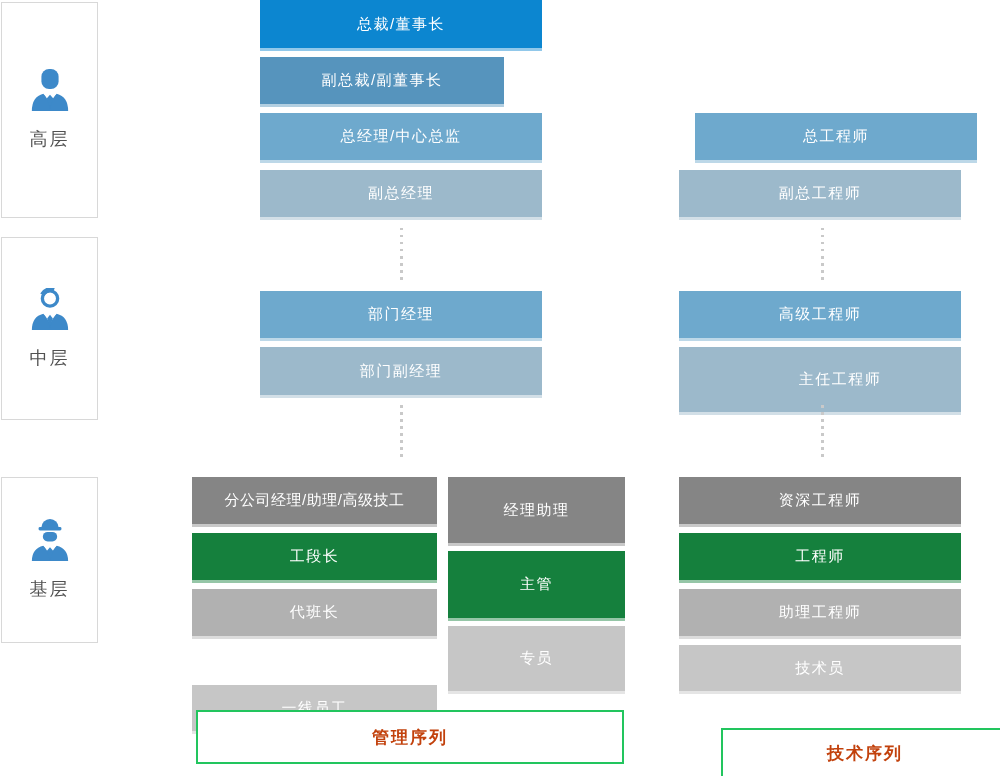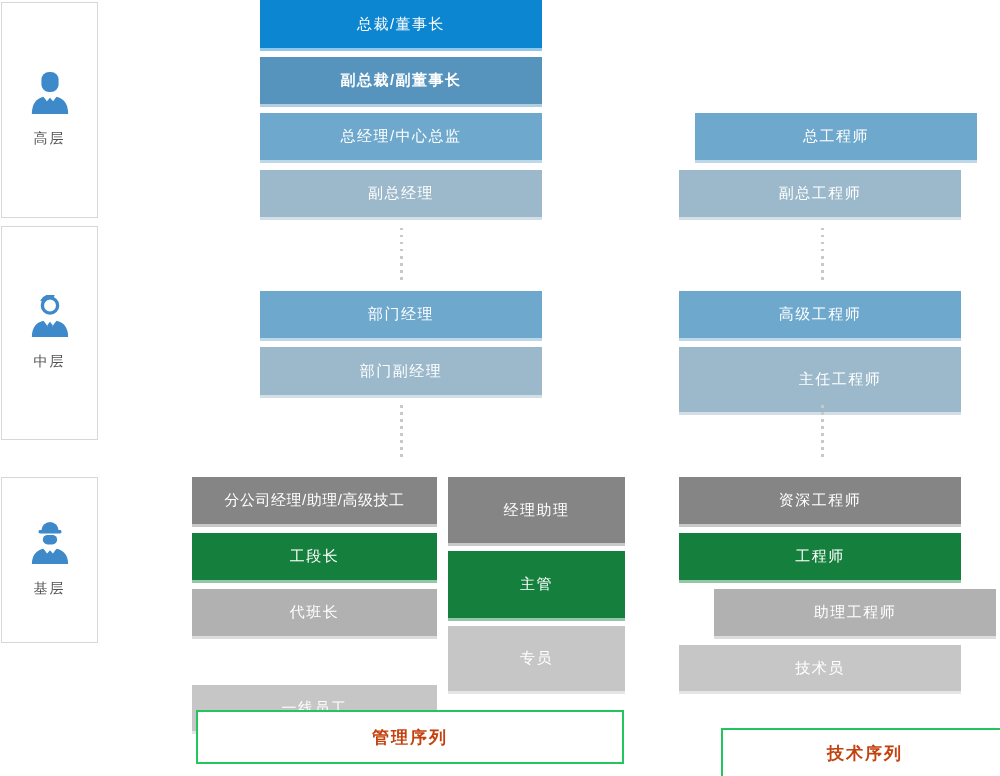--- a/index.html
+++ b/index.html
@@ -21,21 +21,21 @@
   .g1{background:#858585;}
   .g2{background:#15803d;}
   .g3{background:#b1b1b1;}
   .g4{background:#c6c6c6;}
   .level-box{
     position:absolute;left:1px;width:97px;background:#ffffff;
     border:1px solid #d8d8d8;box-sizing:border-box;
     display:flex;flex-direction:column;align-items:center;justify-content:center;
   }
   .level-box .lvl-label{
-    margin-top:16px;font-size:14px;color:#515151;letter-spacing:2px;
+    margin-top:16px;font-size:18px;color:#515151;letter-spacing:2px;
   }
   .dots{
     position:absolute;width:3px;
     background-image:repeating-linear-gradient(to bottom,#c9c9c9 0 2.5px,transparent 2.5px 7px);
   }
   .footer{
     position:absolute;background:#ffffff;border:2px solid #22c55e;box-sizing:border-box;
     display:flex;align-items:center;justify-content:center;
     font-size:17px;font-weight:bold;color:#c2410c;letter-spacing:2px;
   }
@@ -48,21 +48,21 @@
   <div class="level-box" style="top:2px;height:216px;">
     <svg width="46" height="42" viewBox="0 0 48 44">
       <rect x="15" y="0" width="18" height="21" rx="8" fill="#3d89c9"></rect>
       <path d="M5 44 Q5 29 17 26 L24 33 L31 26 Q43 29 43 44 Z" fill="#3d89c9"></path>
       <path d="M17 25 L31 25 L24 36 Z" fill="#ffffff"></path>
       <path d="M24 27 l3.5 4 -3.5 10 -3.5 -10 z" fill="#3d89c9"></path>
     </svg>
     <div class="lvl-label">高层</div>
   </div>
 
-  <div class="level-box" style="top:226px;height:214px;">
+  <div class="level-box" style="top:237px;height:183px;">
     <svg width="46" height="42" viewBox="0 0 48 44">
       <circle cx="24" cy="11" r="8" fill="none" stroke="#3d89c9" stroke-width="3.5"></circle>
       <path d="M16 7 A9.5 9.5 0 0 1 28 2.5" stroke="#3d89c9" stroke-width="5" fill="none"></path>
       <path d="M5 44 Q5 30 17 27 L24 34 L31 27 Q43 30 43 44 Z" fill="#3d89c9"></path>
       <path d="M17 26 L31 26 L24 37 Z" fill="#ffffff"></path>
       <path d="M24 28 l3 4 -3 9 -3 -9 z" fill="#3d89c9"></path>
     </svg>
     <div class="lvl-label">中层</div>
   </div>
 
@@ -73,21 +73,21 @@
       <rect x="12" y="8.5" width="24" height="3.5" rx="1.5" fill="#3d89c9"></rect>
       <rect x="16.5" y="13.5" width="15" height="10" rx="5" fill="#3d89c9"></rect>
       <path d="M5 44 Q5 31 17 28 L24 35 L31 28 Q43 31 43 44 Z" fill="#3d89c9"></path>
       <path d="M17 27 L31 27 L24 38 Z" fill="#ffffff"></path>
       <path d="M24 29.5 l3.5 4 -3.5 10 -3.5 -10 z" fill="#3d89c9"></path>
     </svg>
     <div class="lvl-label">基层</div>
   </div>
 
   <div class="box l1" style="left:260px;top:0;width:282px;height:51px;">总裁/董事长</div>
-  <div class="box l2" style="left:260px;top:57px;width:282px;height:50px;font-weight:bold;">副总裁/副董事长</div>
+  <div class="box l2" style="left:260px;top:57px;width:244px;height:50px;">副总裁/副董事长</div>
   <div class="box l3" style="left:260px;top:113px;width:282px;height:50px;">总经理/中心总监</div>
   <div class="box l4" style="left:260px;top:170px;width:282px;height:50px;">副总经理</div>
 
   <div class="dots" style="left:400px;top:228px;height:52px;"></div>
 
   <div class="box l3" style="left:260px;top:291px;width:282px;height:50px;">部门经理</div>
   <div class="box l4" style="left:260px;top:347px;width:282px;height:51px;">部门副经理</div>
 
   <div class="dots" style="left:400px;top:405px;height:56px;"></div>
 
@@ -105,19 +105,19 @@
 
   <div class="dots" style="left:821px;top:228px;height:52px;"></div>
 
   <div class="box l3" style="left:679px;top:291px;width:282px;height:50px;">高级工程师</div>
   <div class="box l4" style="left:679px;top:347px;width:282px;height:68px;padding-left:40px;">主任工程师</div>
 
   <div class="dots" style="left:821px;top:405px;height:56px;"></div>
 
   <div class="box g1" style="left:679px;top:477px;width:282px;height:50px;">资深工程师</div>
   <div class="box g2" style="left:679px;top:533px;width:282px;height:50px;">工程师</div>
-  <div class="box g3" style="left:679px;top:589px;width:282px;height:50px;margin-left:35px;">助理工程师</div>
+  <div class="box g3" style="left:679px;top:589px;width:282px;height:50px;">助理工程师</div>
   <div class="box g4" style="left:679px;top:645px;width:282px;height:49px;">技术员</div>
 
   <div class="footer" style="left:196px;top:710px;width:428px;height:54px;">管理序列</div>
   <div class="footer" style="left:721px;top:728px;width:288px;height:51px;">技术序列</div>
 
 </div>
 
 </body></html>

